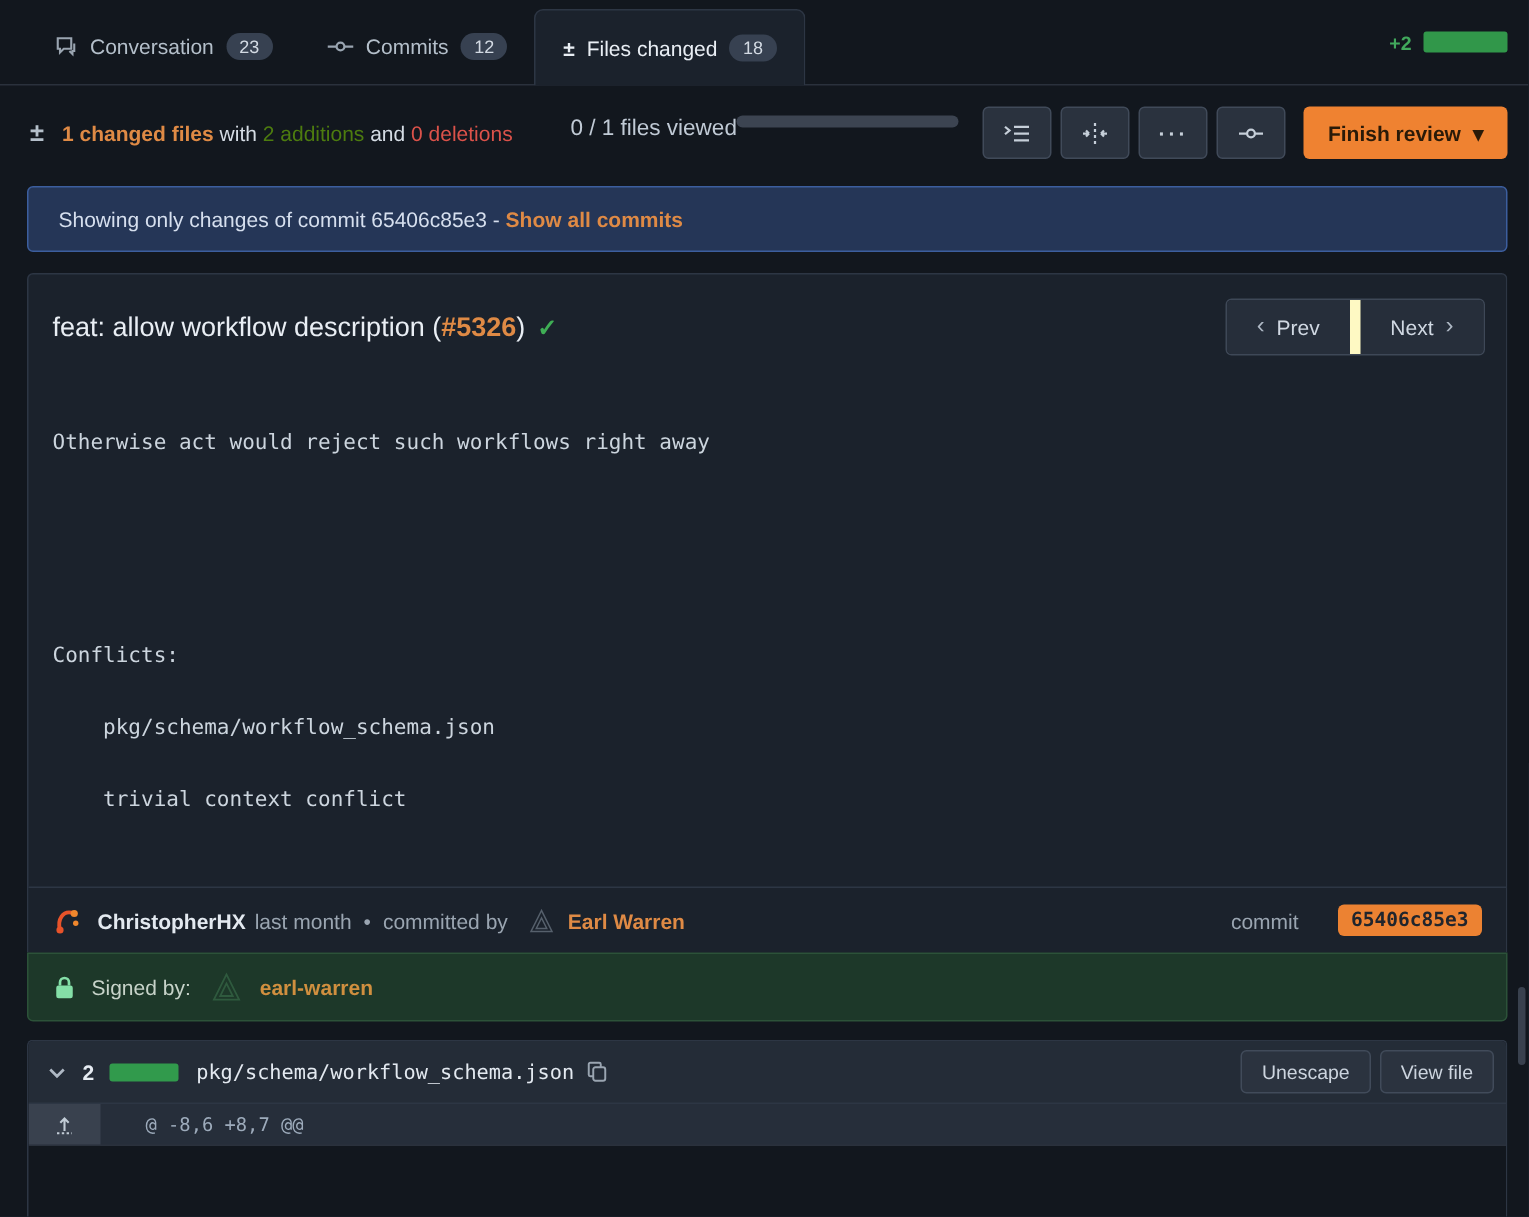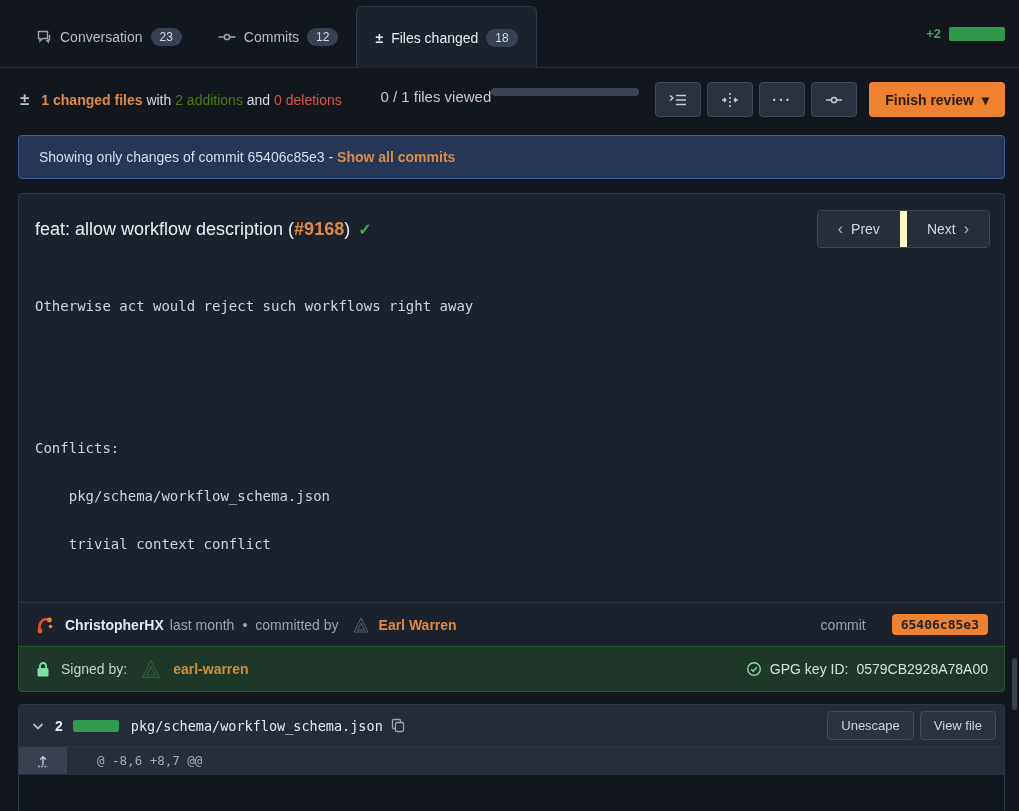--- a/index.html
+++ b/index.html
@@ -5,21 +5,21 @@
   * { margin:0; padding:0; box-sizing:border-box; }
   html,body { width:1019px; height:811px; }
   body {
     background:#12171e; color:#c6cfd9;
     font-family:"Liberation Sans", sans-serif; font-size:14px;
     overflow:hidden; position:relative;
   }
   .mono { font-family:"DejaVu Sans Mono", monospace; }
 
   
-  .tabbar { display:flex; align-items:stretch; height:68px; border-bottom:1px solid #2a313c; padding-left:18px; }
+  .tabbar { display:flex; align-items:stretch; height:57px; border-bottom:1px solid #2a313c; padding-left:18px; }
   .tab { display:flex; align-items:center; gap:8px; padding:0 18px; color:#b4bfca; cursor:pointer; margin-top:6px; }
   .tab .ticon { display:flex; color:#9aa5b1; }
   .tab.active { background:#1b222c; border:1px solid #2d3644; border-bottom:none; border-radius:6px 6px 0 0; color:#e9eef4; margin-bottom:-1px; }
   .tab.active .ticon { color:#e9eef4; font-weight:bold; }
   .badge { background:#374151; color:#d3dae3; font-size:12px; padding:2px 9px; border-radius:10px; }
   .diffstat-top { margin-left:auto; display:flex; align-items:center; gap:8px; padding-right:14px; }
   .plus-green { color:#41a85c; font-weight:bold; font-size:13px; }
   .bar-green { width:56px; height:14px; background:#31974a; border-radius:2px; }
 
   
@@ -170,21 +170,21 @@
   </div>
 </div>
 
 <div class="banner">
   <span>Showing only changes of commit 65406c85e3 -</span>
   <a class="lnk">Show all commits</a>
 </div>
 
 <div class="commit-box">
   <div class="commit-head">
-    <h1 class="commit-title"><span>feat: allow workflow description (</span><a class="issue lnk">#9168</a><span>)</span><span class="check">✓</span></h1>
+    <h1 class="commit-title"><span>feat: allow workflow description (</span><a class="issue lnk">#5326</a><span>)</span><span class="check">✓</span></h1>
     <div class="pn-group">
       <div class="pn-btn">
         <span class="pn-chev">‹</span>
         <span>Prev</span>
       </div>
       <div class="pn-btn">
         <span>Next</span>
         <span class="pn-chev">›</span>
       </div>
     </div>
@@ -232,30 +232,20 @@
     </svg>
   </span>
   <span>Signed by:</span>
   <span class="tri-avatar">
     <svg width="24" height="24" viewBox="0 0 20 20" fill="none" stroke="#2f5a3e" stroke-width="1">
       <path d="M10 3 L3 17 L17 17 Z"></path>
         <path d="M10 8 L6.5 15 L13.5 15 Z"></path>
     </svg>
   </span>
   <a class="signer">earl-warren</a>
-  <div class="signed-right">
-    <span style="display:inline-flex;">
-      <svg width="16" height="16" viewBox="0 0 16 16" fill="none" stroke="#8ad8a6" stroke-width="1.4">
-        <circle cx="8" cy="8" r="6.3"></circle>
-          <path d="M5.2 8.2 l2 2 l3.6-4"></path>
-      </svg>
-    </span>
-    <span>GPG key ID:</span>
-    <span>0579CB2928A78A00</span>
-  </div>
 </div>
 
 <div class="diff-box">
   <div class="file-head">
     <span class="fh-chev">
       <svg width="14" height="14" viewBox="0 0 14 14" fill="none" stroke="currentColor" stroke-width="1.8">
         <path d="M2.5 5 L7 9.5 L11.5 5"></path>
       </svg>
     </span>
     <span class="fh-stat">2</span>

